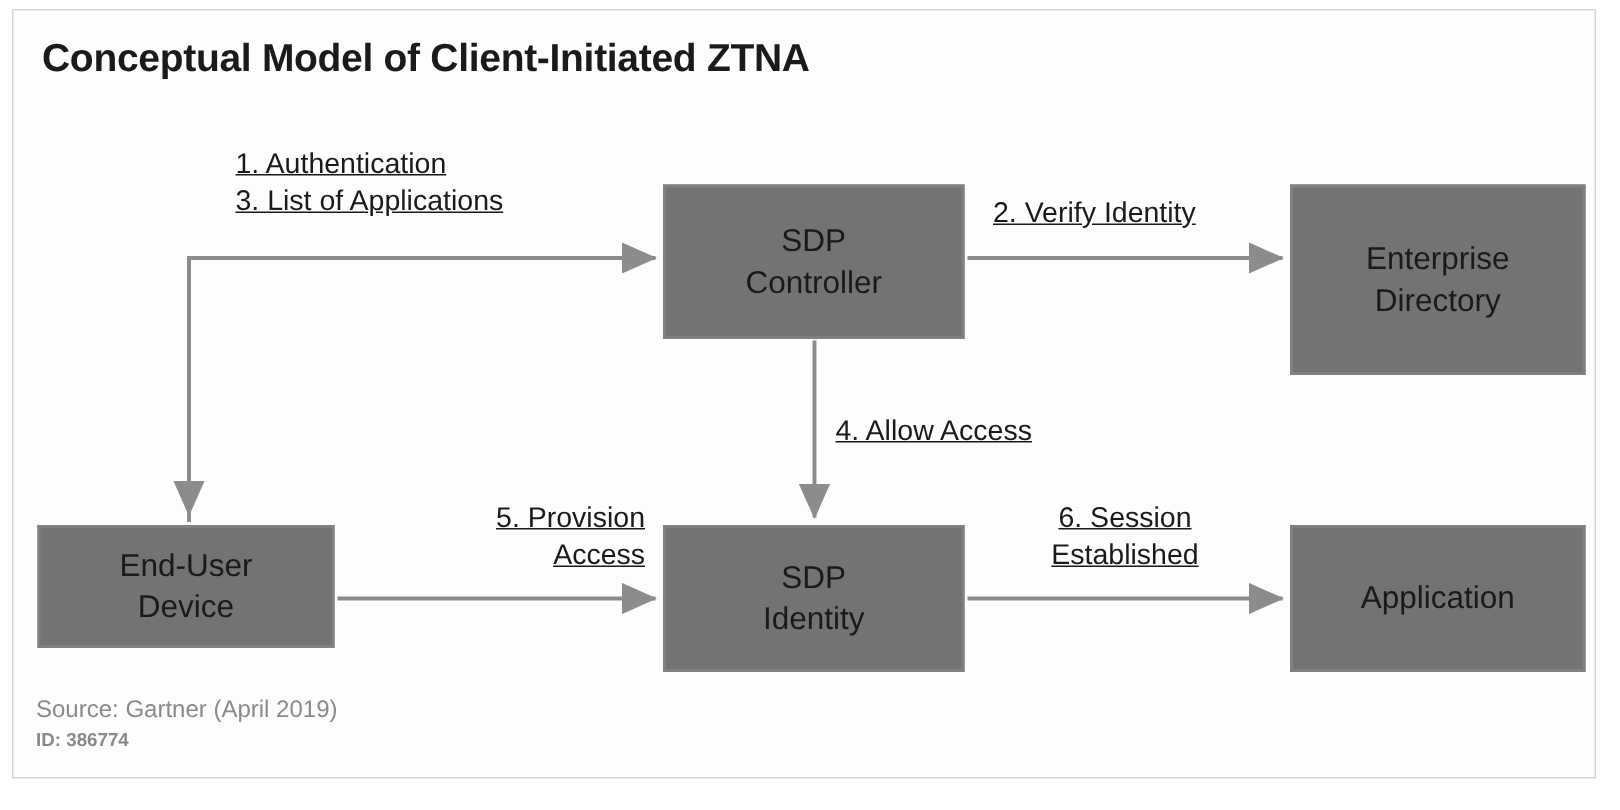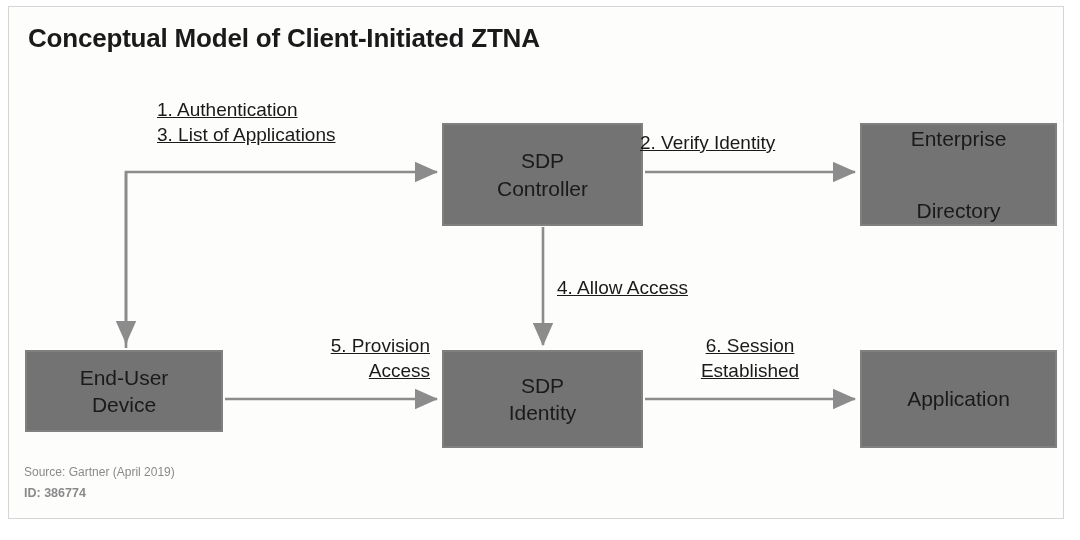--- a/index.html
+++ b/index.html
@@ -66,21 +66,21 @@
     top: 0;
     width: 1080px;
     height: 540px;
     overflow: visible;
   }
   #source-note {
     position: absolute;
     left: 24px;
     top: 466px;
     color: #8a8a8a;
-    font-size: 12px;
+    font-size: 16px;
     line-height: 1.0;
   }
   #source-id {
     position: absolute;
     left: 24px;
     top: 487px;
     color: #8a8a8a;
     font-size: 12.5px;
     line-height: 1.0;
     font-weight: bold;
@@ -124,21 +124,21 @@
     <g>
       <path d="M645,399 L855,399" fill="none" stroke="#8c8c8c" stroke-width="2.6" marker-end="url(#arrowhead)"></path>
     </g>
   </svg>
 
   <div class="node-box" style="left:442px; top:123px; width:201px; height:103px;">
     <span class="node-line">SDP</span>
     <span class="node-line">Controller</span>
   </div>
 
-  <div class="node-box" style="left:860px; top:123px; width:197px; height:103px;justify-content:space-between;">
+  <div class="node-box" style="left:860px; top:123px; width:197px; height:127px;">
     <span class="node-line">Enterprise</span>
     <span class="node-line">Directory</span>
   </div>
 
   <div class="node-box" style="left:25px; top:350px; width:198px; height:82px;">
     <span class="node-line">End-User</span>
     <span class="node-line">Device</span>
   </div>
 
   <div class="node-box" style="left:442px; top:350px; width:201px; height:98px;">
@@ -148,21 +148,21 @@
 
   <div class="node-box" style="left:860px; top:350px; width:197px; height:98px;">
     <span class="node-line">Application</span>
   </div>
 
   <div class="edge-label left" style="left:157px; top:98px;">
     <span class="lbl-line">1. Authentication</span>
     <span class="lbl-line">3. List of Applications</span>
   </div>
 
-  <div class="edge-label left" style="left:640px; top:131px;text-align:center;">
+  <div class="edge-label left" style="left:662px; top:131px;text-align:center;">
     <span class="lbl-line">2. Verify Identity</span>
   </div>
 
   <div class="edge-label left" style="left:557px; top:276px;">
     <span class="lbl-line">4. Allow Access</span>
   </div>
 
   <div class="edge-label center" style="left:240px; top:334px; width:190px;text-align:right;">
     <span class="lbl-line">5. Provision</span>
     <span class="lbl-line">Access</span>

